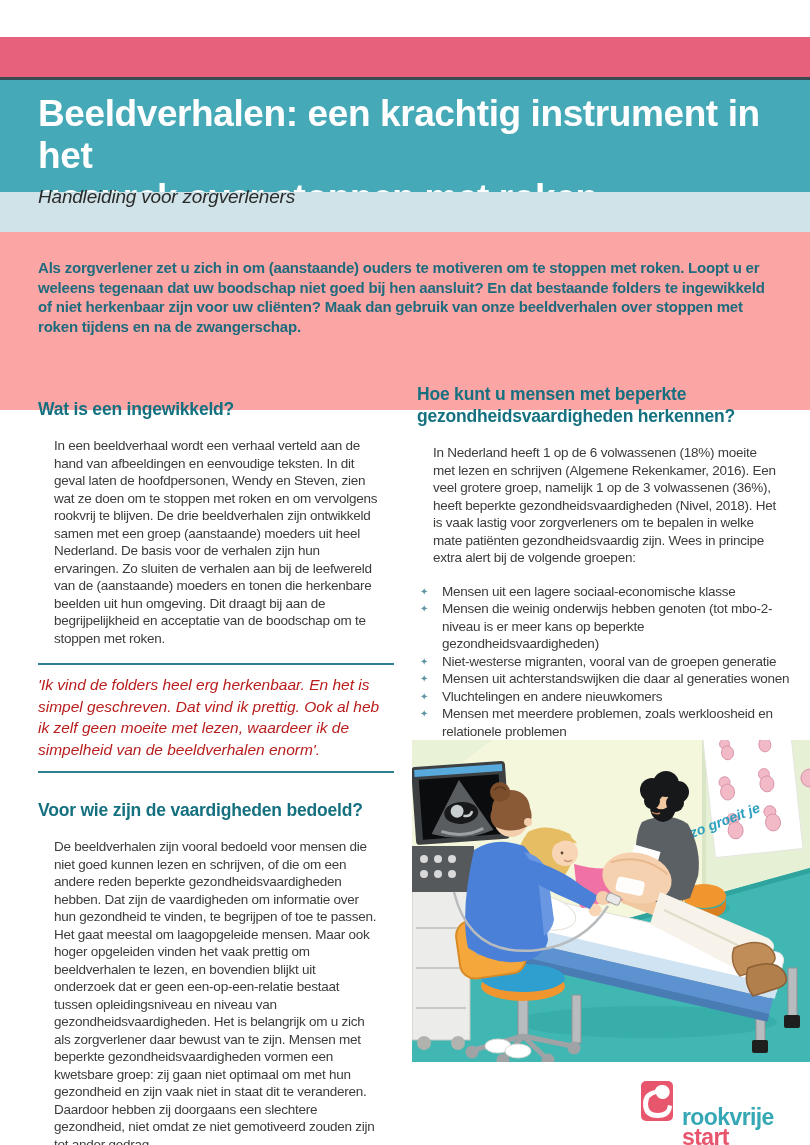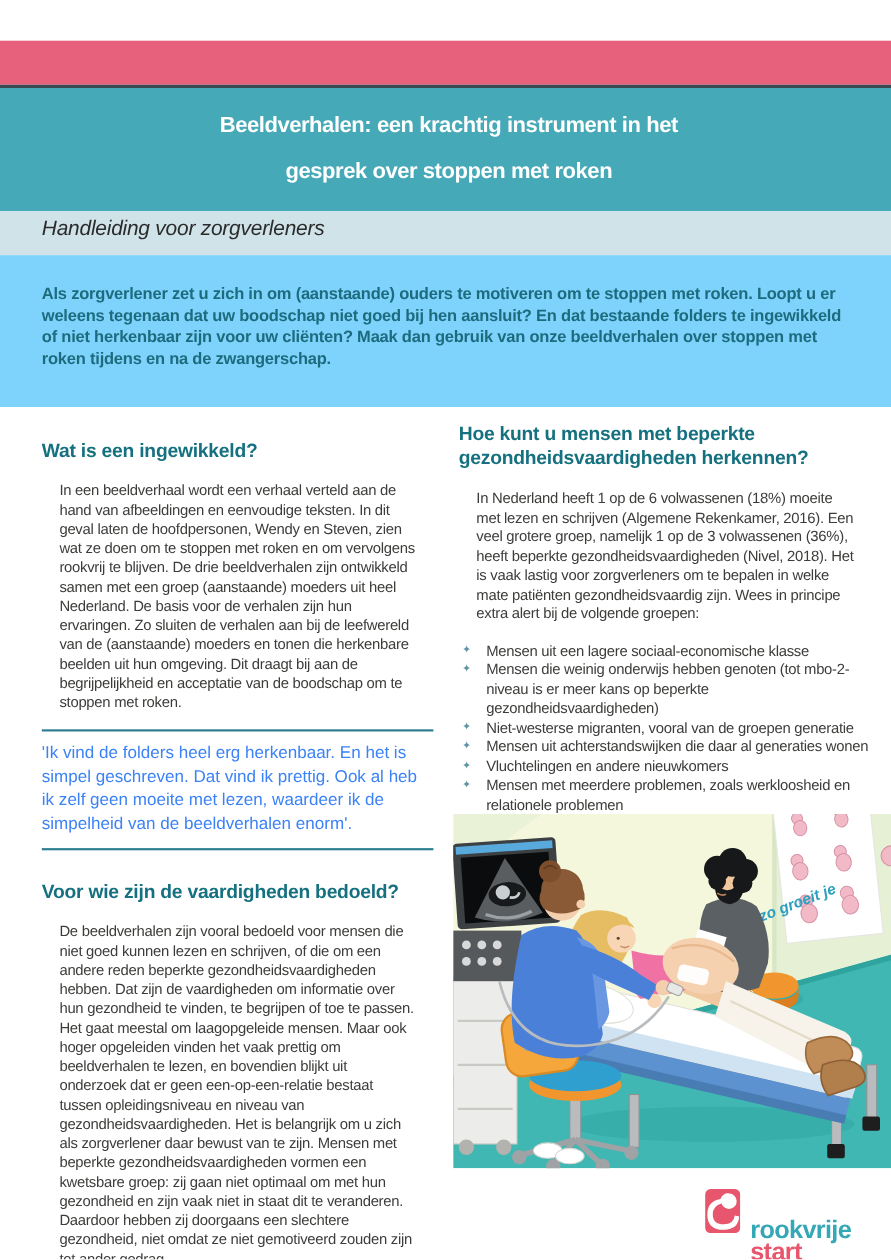--- a/index.html
+++ b/index.html
@@ -2,40 +2,40 @@
 <html><head>
 <meta charset="utf-8">
 <style>
   html,body{margin:0;padding:0;background:#ffffff;}
   .page{position:relative;width:810px;height:1145px;background:#ffffff;overflow:hidden;
         font-family:"Liberation Sans",sans-serif;}
   
   .band-pink{position:absolute;left:0;top:37px;width:810px;height:40px;background:#e8617c;}
   .band-dark{position:absolute;left:0;top:77px;width:810px;height:3px;background:#3a4a52;}
   .band-teal{position:absolute;left:0;top:80px;width:810px;height:112px;background:#46a9b7;}
-  .title{position:absolute;left:38px;top:93px;width:740px;color:#ffffff;font-size:20px;
-         font-weight:bold;letter-spacing:-0.4px;line-height:42px;text-align:center;}
+  .title{position:absolute;left:38px;top:93px;width:740px;color:#ffffff;font-size:37px;
+         font-weight:bold;letter-spacing:-0.4px;line-height:42px;}
   .band-sub{position:absolute;left:0;top:192px;width:810px;height:40px;background:#cfe3e8;}
-  .subtitle{position:absolute;left:38px;top:198px;font-size:19px;font-style:italic;color:#2b2b2b;
+  .subtitle{position:absolute;left:38px;top:186px;font-size:19px;font-style:italic;color:#2b2b2b;
             letter-spacing:-0.2px;}
   
-  .intro-block{position:absolute;left:0;top:232px;width:810px;height:138px;background:#7dd3fc;}
+  .intro-block{position:absolute;left:0;top:232px;width:810px;height:178px;background:#fca5a5;}
   .intro-text{position:absolute;left:38px;top:26px;width:740px;color:#1d6b7d;font-weight:bold;
               font-size:15px;line-height:19.5px;letter-spacing:-0.2px;}
   
   .col{position:absolute;font-size:13.5px;line-height:17.5px;color:#3c3c3a;letter-spacing:-0.25px;}
   .col-left{left:38px;top:398px;width:356px;}
   .col-right{left:417px;top:383px;width:378px;}
   h2.sec{margin:0;font-size:17.5px;line-height:22px;color:#15707f;font-weight:bold;
          letter-spacing:-0.2px;}
   .col p{margin:16px;}
   .p-gap{margin-top:17px !important;}
   .quote-block{margin-top:14px;border-top:2px solid #2d7f91;border-bottom:2px solid #2d7f91;
                padding:9px 0 11px 0;}
-  .quote-text{font-size:15.5px;line-height:21.5px;color:#3b82f6;letter-spacing:0;}
+  .quote-text{font-style:italic;font-size:15.5px;line-height:21.5px;color:#b91c1c;letter-spacing:0;}
   .h2-gap{margin-top:26px !important;}
   ul.bullets{list-style:none;margin:2px 0 0 0;padding:0;}
   ul.bullets li{display:flex;margin:0;}
   .bullet-mark{flex:0 0 22px;color:#5e95a3;font-size:10px;line-height:17.5px;padding-left:3px;}
   .bullet-txt{flex:1;}
   
   .illustration{position:absolute;left:412px;top:740px;width:398px;height:322px;}
   
   .logo{position:absolute;left:641px;top:1081px;display:flex;align-items:flex-start;}
   .logo-txt{margin-left:9px;font-weight:bold;font-size:23px;line-height:20px;letter-spacing:-0.6px;

